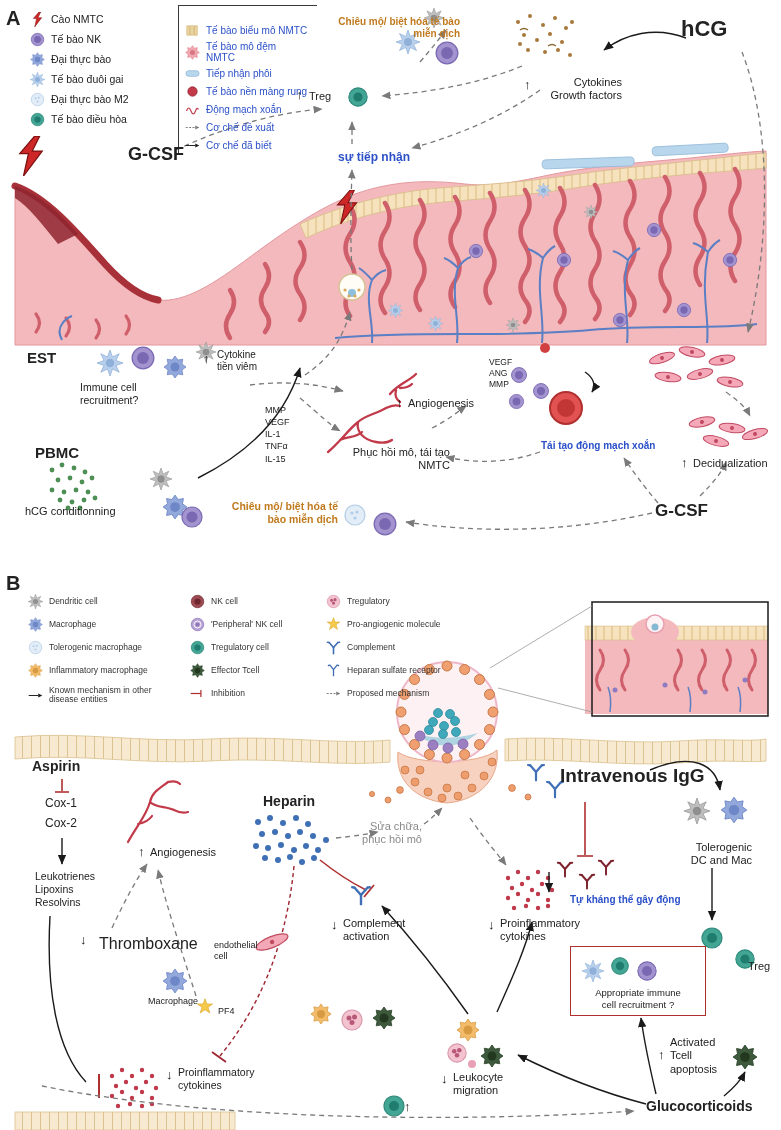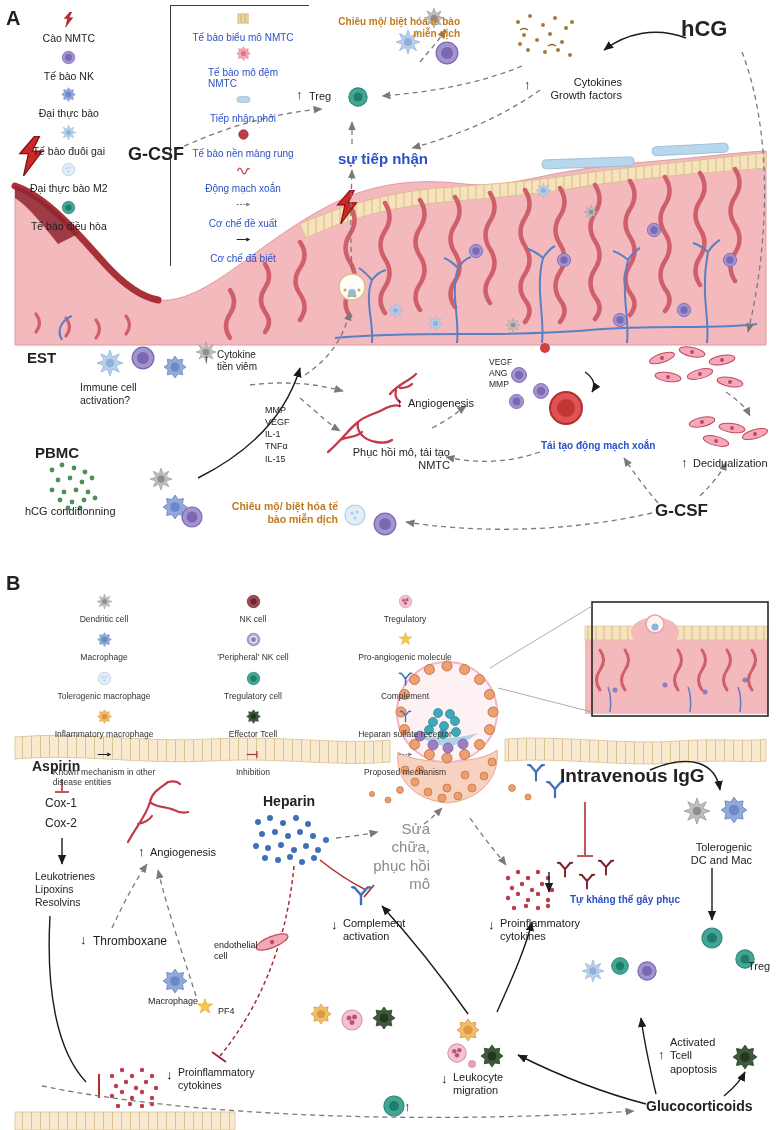--- a/index.html
+++ b/index.html
@@ -8,23 +8,23 @@
   svg.bg{position:absolute;left:0;top:0;z-index:0;}
   .t{position:absolute;white-space:pre-line;line-height:1.22;z-index:2;}
   .b{font-weight:bold;}
   .c{text-align:right;}
   .blue{color:#2b50c8;}
   .org{color:#c07a1e;}
   .redtx{color:#b03030;}
   .gray{color:#8a8a8a;}
   .arr{position:absolute;z-index:2;font-weight:bold;color:#111;font-size:13px;line-height:1;}
   .lg1{position:absolute;left:30px;top:12px;z-index:2;display:flex;flex-direction:column;gap:5px;}
-  .lg2{position:absolute;left:170px;top:5px;z-index:2;display:flex;flex-direction:column;gap:3px;
-       border-left:1px solid #3a3a3a;border-top:1px solid #3a3a3a;padding:5px 0 2px 6px;width:132px;}
-  .lg-row{display:flex;align-items:center;gap:6px;flex-direction:column;}
+  .lg2{position:absolute;left:178px;top:5px;z-index:2;display:flex;flex-direction:column;gap:3px;
+       border-left:1px solid #3a3a3a;border-top:1px solid #3a3a3a;padding:17px 0 2px 6px;width:132px;}
+  .lg-row{display:flex;align-items:center;gap:6px;}
   .lg-tx{font-size:10.5px;white-space:pre-line;line-height:1.1;}
   .lg2 .lg-tx{color:#2b50c8;font-size:10px;}
   .lgi{width:15px;height:15px;flex:0 0 auto;}
   .lgB{position:absolute;left:28px;top:594px;z-index:2;display:flex;gap:10px;}
   .lgB .col{display:flex;flex-direction:column;gap:8px;}
   .lgB .col1{width:152px;} .lgB .col2{width:126px;} .lgB .col3{width:158px;}
   .lgB .lg-tx{font-size:8.5px;color:#333;}
   .rbox{position:absolute;z-index:1;border:1.6px solid #b03030;background:transparent;}
   .rbox .lab{position:absolute;left:0;right:0;bottom:4px;text-align:center;white-space:pre-line;line-height:1.25;}
 </style>
@@ -678,24 +678,24 @@
 
 <div class="t b c org" style="left:332px;top:16px;width:128px;font-size:10px">Chiêu mộ/ biệt hóa tế bào
 miễn dịch</div>
 <div class="t b" style="left:681px;top:16px;font-size:22px">hCG</div>
 <span class="arr" style="left:524px;top:78px">↑</span>
 <div class="t c" style="left:534px;top:76px;width:88px;font-size:11px">Cytokines
 Growth factors</div>
 <span class="arr" style="left:296px;top:88px">↑</span>
 <div class="t" style="left:309px;top:90px;font-size:11px">Treg</div>
 <div class="t b" style="left:128px;top:144px;font-size:18px">G-CSF</div>
-<div class="t b blue" style="left:338px;top:150px;font-size:15px">sự tiếp nhận</div>
+<div class="t b blue" style="left:338px;top:150px;font-size:12px">sự tiếp nhận</div>
 <div class="t b" style="left:27px;top:349px;font-size:15px">EST</div>
 <div class="t" style="left:80px;top:381px;font-size:10.5px">Immune cell
-activation?</div>
+recruitment?</div>
 <span class="arr" style="left:203px;top:352px">↑</span>
 <div class="t" style="left:217px;top:349px;font-size:10px">Cytokine
 tiền viêm</div>
 <div class="t" style="left:265px;top:404px;font-size:9px;line-height:1.35">MMP
 VEGF
 IL-1
 TNFα
 IL-15</div>
 <div class="t b" style="left:35px;top:444px;font-size:15px">PBMC</div>
 <div class="t" style="left:25px;top:505px;font-size:11px">hCG conditionning</div>
@@ -820,41 +820,45 @@
   </div>
 </div>
 
 <div class="t b" style="left:32px;top:758px;font-size:14px">Aspirin</div>
 <div class="t" style="left:45px;top:796px;font-size:12px">Cox-1</div>
 <div class="t" style="left:45px;top:816px;font-size:12px">Cox-2</div>
 <div class="t" style="left:35px;top:870px;font-size:10.5px">Leukotrienes
 Lipoxins
 Resolvins</div>
 <span class="arr" style="left:80px;top:933px">↓</span>
-<div class="t" style="left:93px;top:934px;font-size:12px">Thromboxane</div>
+<div class="t" style="left:99px;top:934px;font-size:16px">Thromboxane</div>
 <span class="arr" style="left:138px;top:845px">↑</span>
 <div class="t" style="left:150px;top:846px;font-size:11px">Angiogenesis</div>
 <div class="t b" style="left:263px;top:793px;font-size:14px">Heparin</div>
 <div class="t" style="left:214px;top:940px;font-size:9px">endothelial
 cell</div>
 <div class="t" style="left:148px;top:996px;font-size:9px">Macrophage</div>
 <div class="t" style="left:218px;top:1006px;font-size:9px">PF4</div>
-<div class="t c gray" style="left:366px;top:820px;width:64px;font-size:15px">Sửa chữa,
+<div class="t c gray" style="left:358px;top:820px;width:64px;font-size:11px">Sửa chữa,
 phục hồi mô</div>
 <div class="t b" style="left:560px;top:764px;font-size:19px">Intravenous IgG</div>
 <div class="t c" style="left:676px;top:841px;width:76px;font-size:11px">Tolerogenic
 DC and Mac</div>
-<div class="t b blue" style="left:570px;top:894px;font-size:10px">Tự kháng thể gây phục</div>
+<div class="t b blue" style="left:570px;top:894px;font-size:10px">Tự kháng thể gây động</div>
 <span class="arr" style="left:331px;top:918px">↓</span>
 <div class="t" style="left:343px;top:917px;font-size:11px">Complement
 activation</div>
 <span class="arr" style="left:488px;top:918px">↓</span>
 <div class="t" style="left:500px;top:917px;font-size:11px">Proinflammatory
 cytokines</div>
 
+<div class="rbox" style="left:570px;top:946px;width:134px;height:68px">
+  <div class="lab" style="font-size:9.5px;color:#222">Appropriate immune
+cell recruitment ?</div>
+</div>
 
 <div class="t" style="left:748px;top:960px;font-size:11px">Treg</div>
 <span class="arr" style="left:441px;top:1072px">↓</span>
 <div class="t" style="left:453px;top:1071px;font-size:11px">Leukocyte
 migration</div>
 <span class="arr" style="left:658px;top:1048px">↑</span>
 <div class="t" style="left:670px;top:1036px;font-size:11px">Activated
 Tcell
 apoptosis</div>
 <span class="arr" style="left:166px;top:1068px">↓</span>

